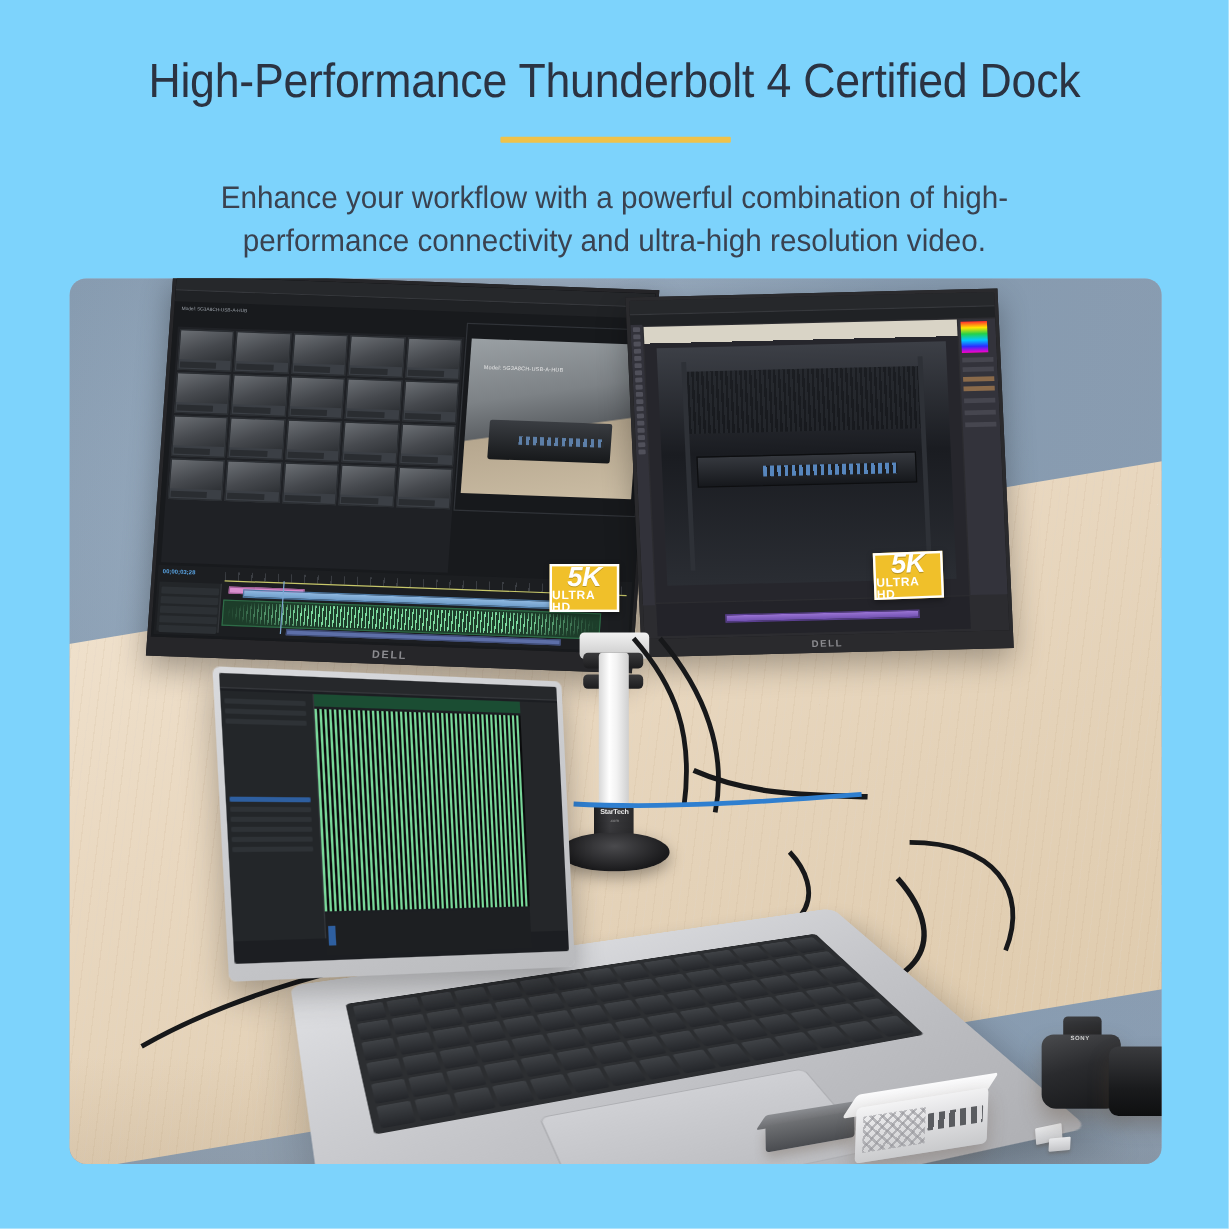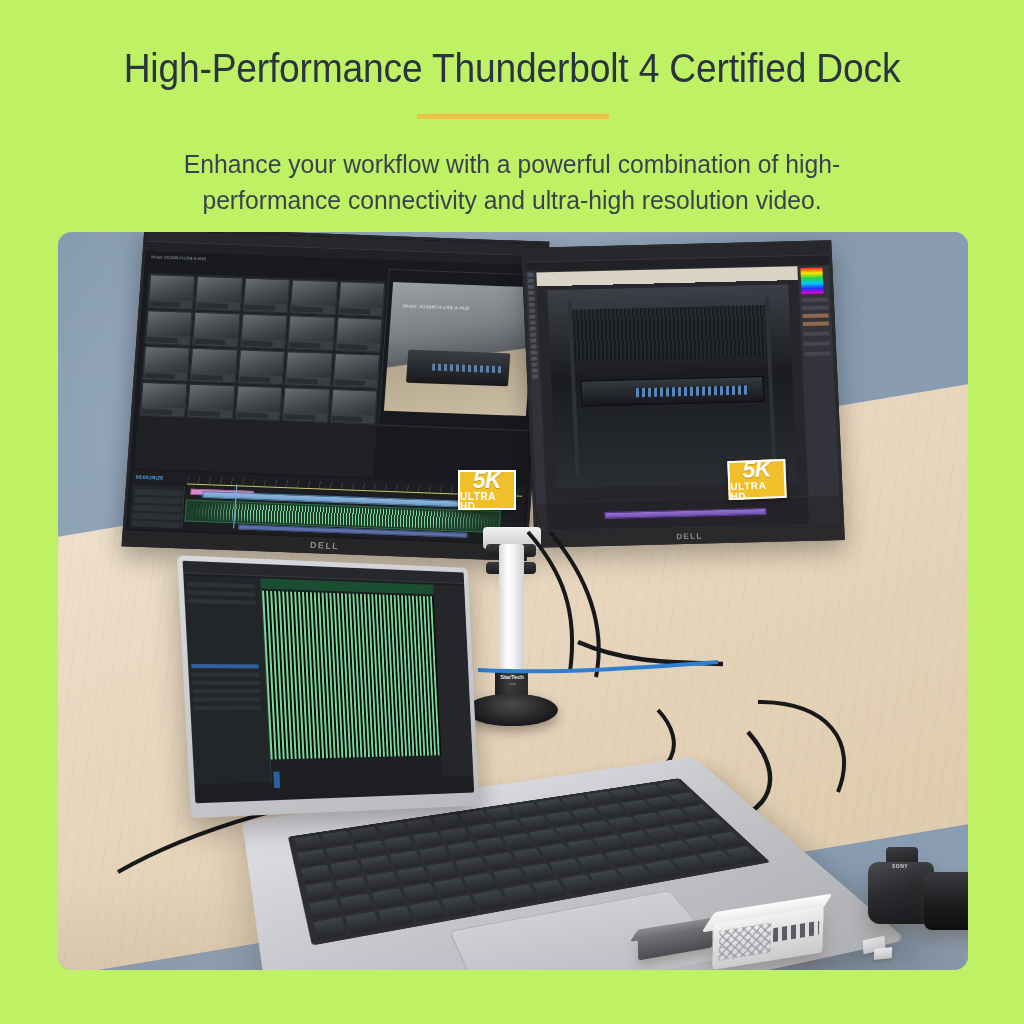--- a/index.html
+++ b/index.html
@@ -2,21 +2,21 @@
 <html><head>
 <meta charset="utf-8">
 <style>
   * { box-sizing: border-box; margin: 0; padding: 0; }
   html, body {
     width: 1024px; height: 1024px;
     background: #ffffff;
     font-family: "Liberation Sans", sans-serif;
     overflow: hidden;
   }
-  .page { position: relative; width: 1024px; height: 1024px; background: #bef264; }
+  .page { position: relative; width: 1024px; height: 1024px; background: #7dd3fc; }
 
   
   .title {
     position: absolute; left: 0; top: 46px; width: 1024px;
     text-align: center;
     font-size: 40px; font-weight: 400; letter-spacing: -0.2px;
     color: #2b3342;
     font-family: "Liberation Sans", sans-serif;
     transform: scaleX(0.93); transform-origin: center;
     white-space: nowrap;

